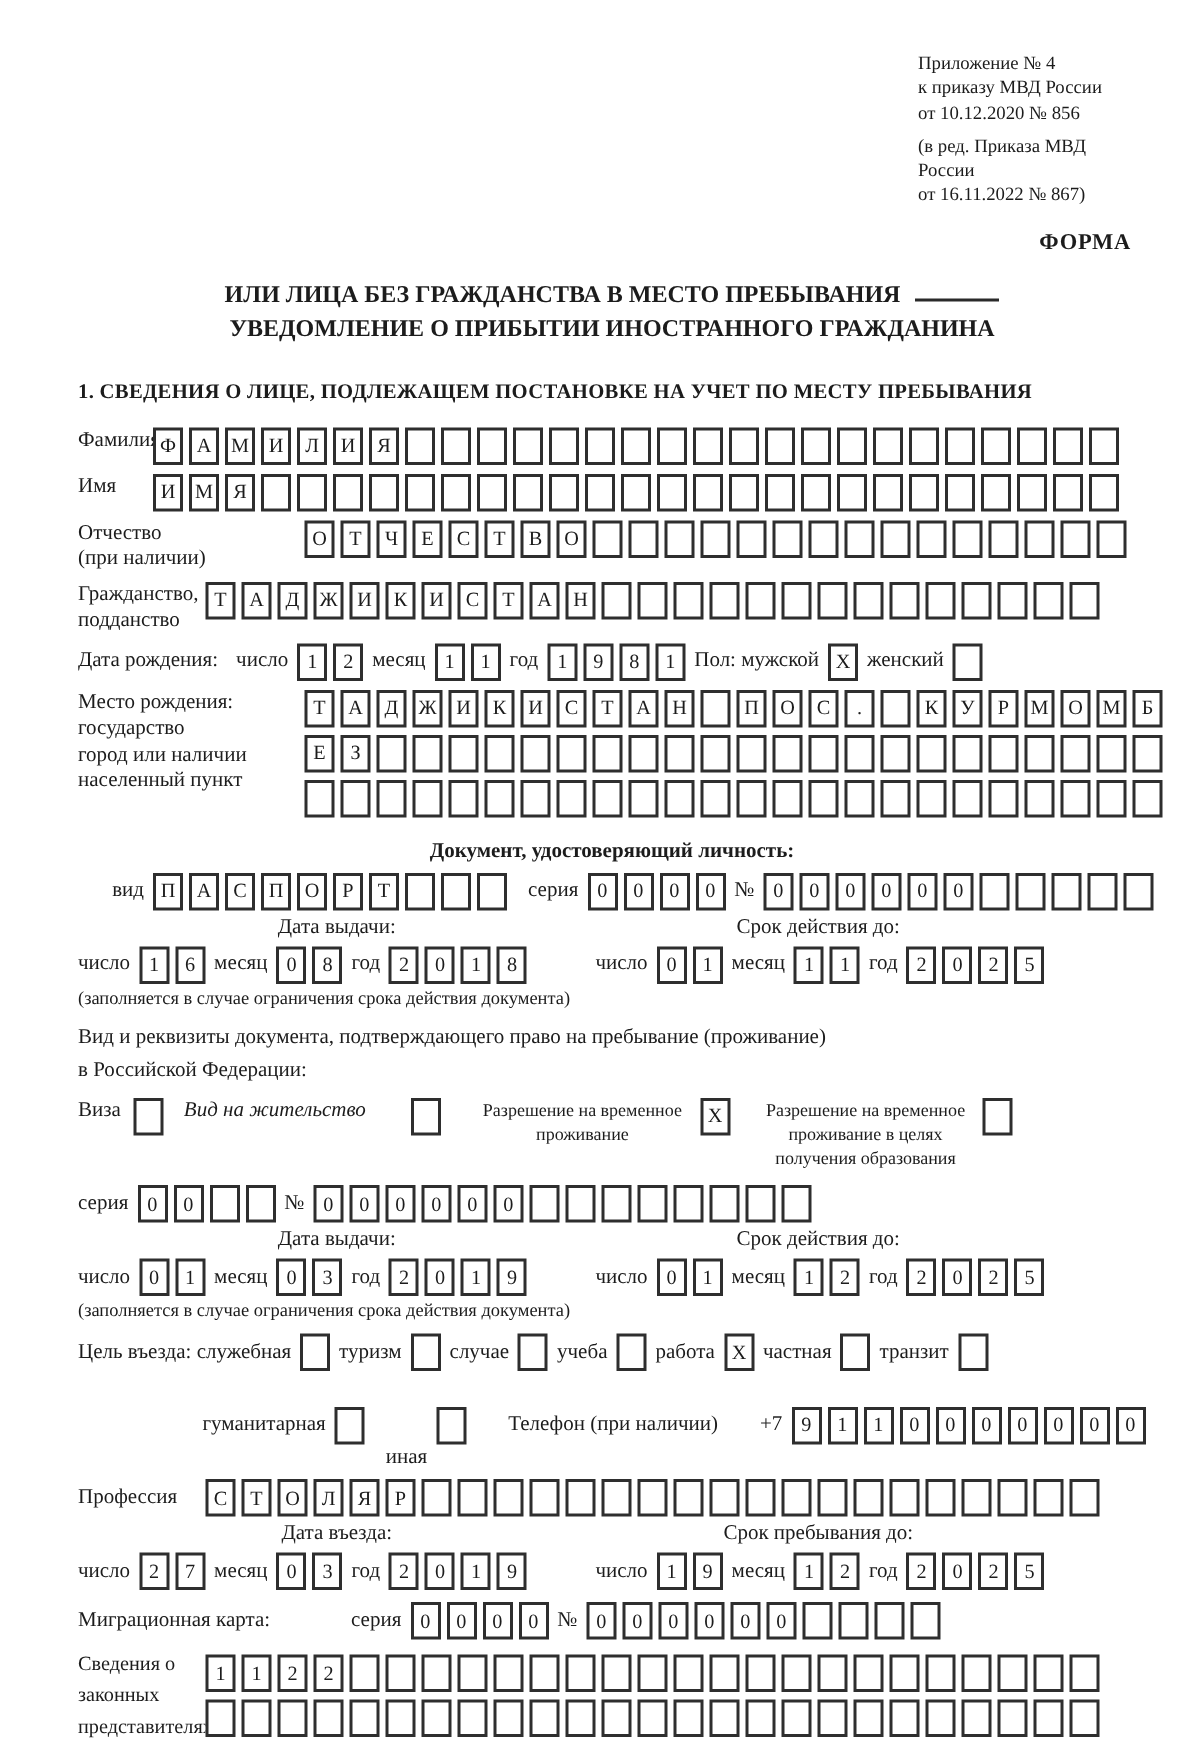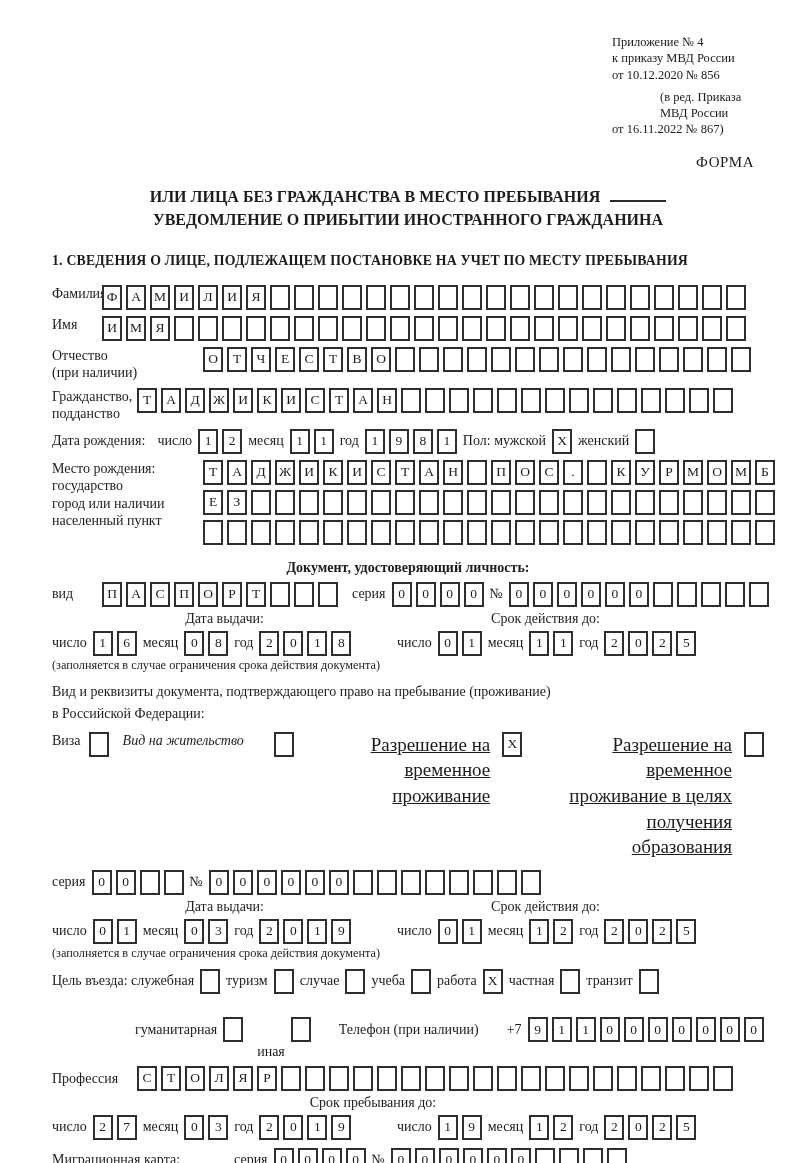--- a/index.html
+++ b/index.html
@@ -1,56 +1,56 @@
 <!DOCTYPE html>
 <html lang="ru"><head>
 <meta charset="utf-8">
 <style>
   html,body{margin:0;padding:0;background:#fff;}
   body{width:800px;height:1163px;overflow:hidden;color:#1c1c1c;
        font-family:"Liberation Serif","DejaVu Serif",serif;}
   .page{box-sizing:border-box;width:790px;height:1163px;padding:34px 26px 10px 52px;position:relative;}
 
   .top-note{margin-left:560px;font-size:12.5px;line-height:1.3;}
-  .top-note .gap{margin-top:6px;margin-left:48px;}
-  .forma{text-align:right;font-weight:normal;font-size:15px;margin-top:16px;margin-right:10px;letter-spacing:.5px;}
+  .top-note .gap{margin-top:6px;}
+  .forma{text-align:right;font-weight:bold;font-size:15px;margin-top:16px;margin-right:10px;letter-spacing:.5px;}
 
   .title{text-align:center;font-weight:bold;font-size:16px;line-height:1.45;margin-top:14px;}
   .title-underline{display:inline-block;width:56px;border-bottom:2px solid #2a2a2a;margin-left:10px;}
 
   .section1{font-weight:bold;font-size:13.8px;margin-top:22px;letter-spacing:.2px;}
 
   .row{display:flex;align-items:flex-start;margin-top:6px;}
   .inline{display:flex;align-items:center;flex-wrap:nowrap;}
   .lbl{font-size:14px;flex:none;line-height:1.25;}
   .w50{width:50px;}
   .w85{width:85px;}
   .w151{width:151px;}
   .cells{display:flex;gap:4px;flex:none;}
   .cell{box-sizing:border-box;width:20px;height:25px;border:2px solid #2e2e2e;
         display:flex;align-items:center;justify-content:center;
         font-size:13.5px;font-family:"Liberation Serif",serif;background:#fff;flex:none;}
   .stack-cells > .cells{margin-bottom:5px;}
   .ilabel{font-size:14px;flex:none;margin:0 6px;}
-  .ilabel.first{margin-left:0;}
+  .ilabel.first{margin-left:0;text-align:right;}
 
   .doc-header{text-align:center;font-weight:bold;font-size:14px;margin-top:10px;}
 
   .two-col{display:flex;margin-top:4px;}
   .col-left{width:345px;flex:none;}
   .col-right{flex:1;}
   .center{text-align:center;font-size:14px;}
   .footnote{font-size:12.3px;margin-top:2px;}
   .f-right{margin-right:4px;}
   .para{font-size:14px;line-height:1.6;margin-top:8px;}
 
   .chkrow{display:flex;align-items:flex-start;margin-top:6px;}
   .chk-item{display:flex;align-items:flex-start;margin-right:14px;}
   .chk-item .lbl{margin-right:8px;}
-  .chk-multiline{text-align:right;font-size:19px;line-height:1.35;text-decoration:underline;}
+  .chk-multiline{text-align:center;font-size:12px;line-height:1.35;}
 
   .reps-note{font-size:12.8px;margin-left:130px;margin-top:-22px;}
 </style>
 </head>
 <body>
 
 <div class="page">
 
   <div class="top-note">
     <div>Приложение № 4</div>
@@ -597,20 +597,21 @@
         <span class="cell"></span>
         <span class="cell"></span>
         <span class="cell"></span>
         <span class="cell"></span>
         <span class="cell"></span>
         <span class="cell"></span>
       </span>
   </div>
 
   <div class="two-col">
+    <div class="col-left center">Дата въезда:</div>
     <div class="col-right center" style="padding-right:70px;">Срок пребывания до:</div>
   </div>
   <div class="two-col">
     <div class="col-left inline">
       <span class="ilabel first">число</span>
       <span class="cells">
           <span class="cell">2</span>
           <span class="cell">7</span>
         </span>
       <span class="ilabel">месяц</span>

